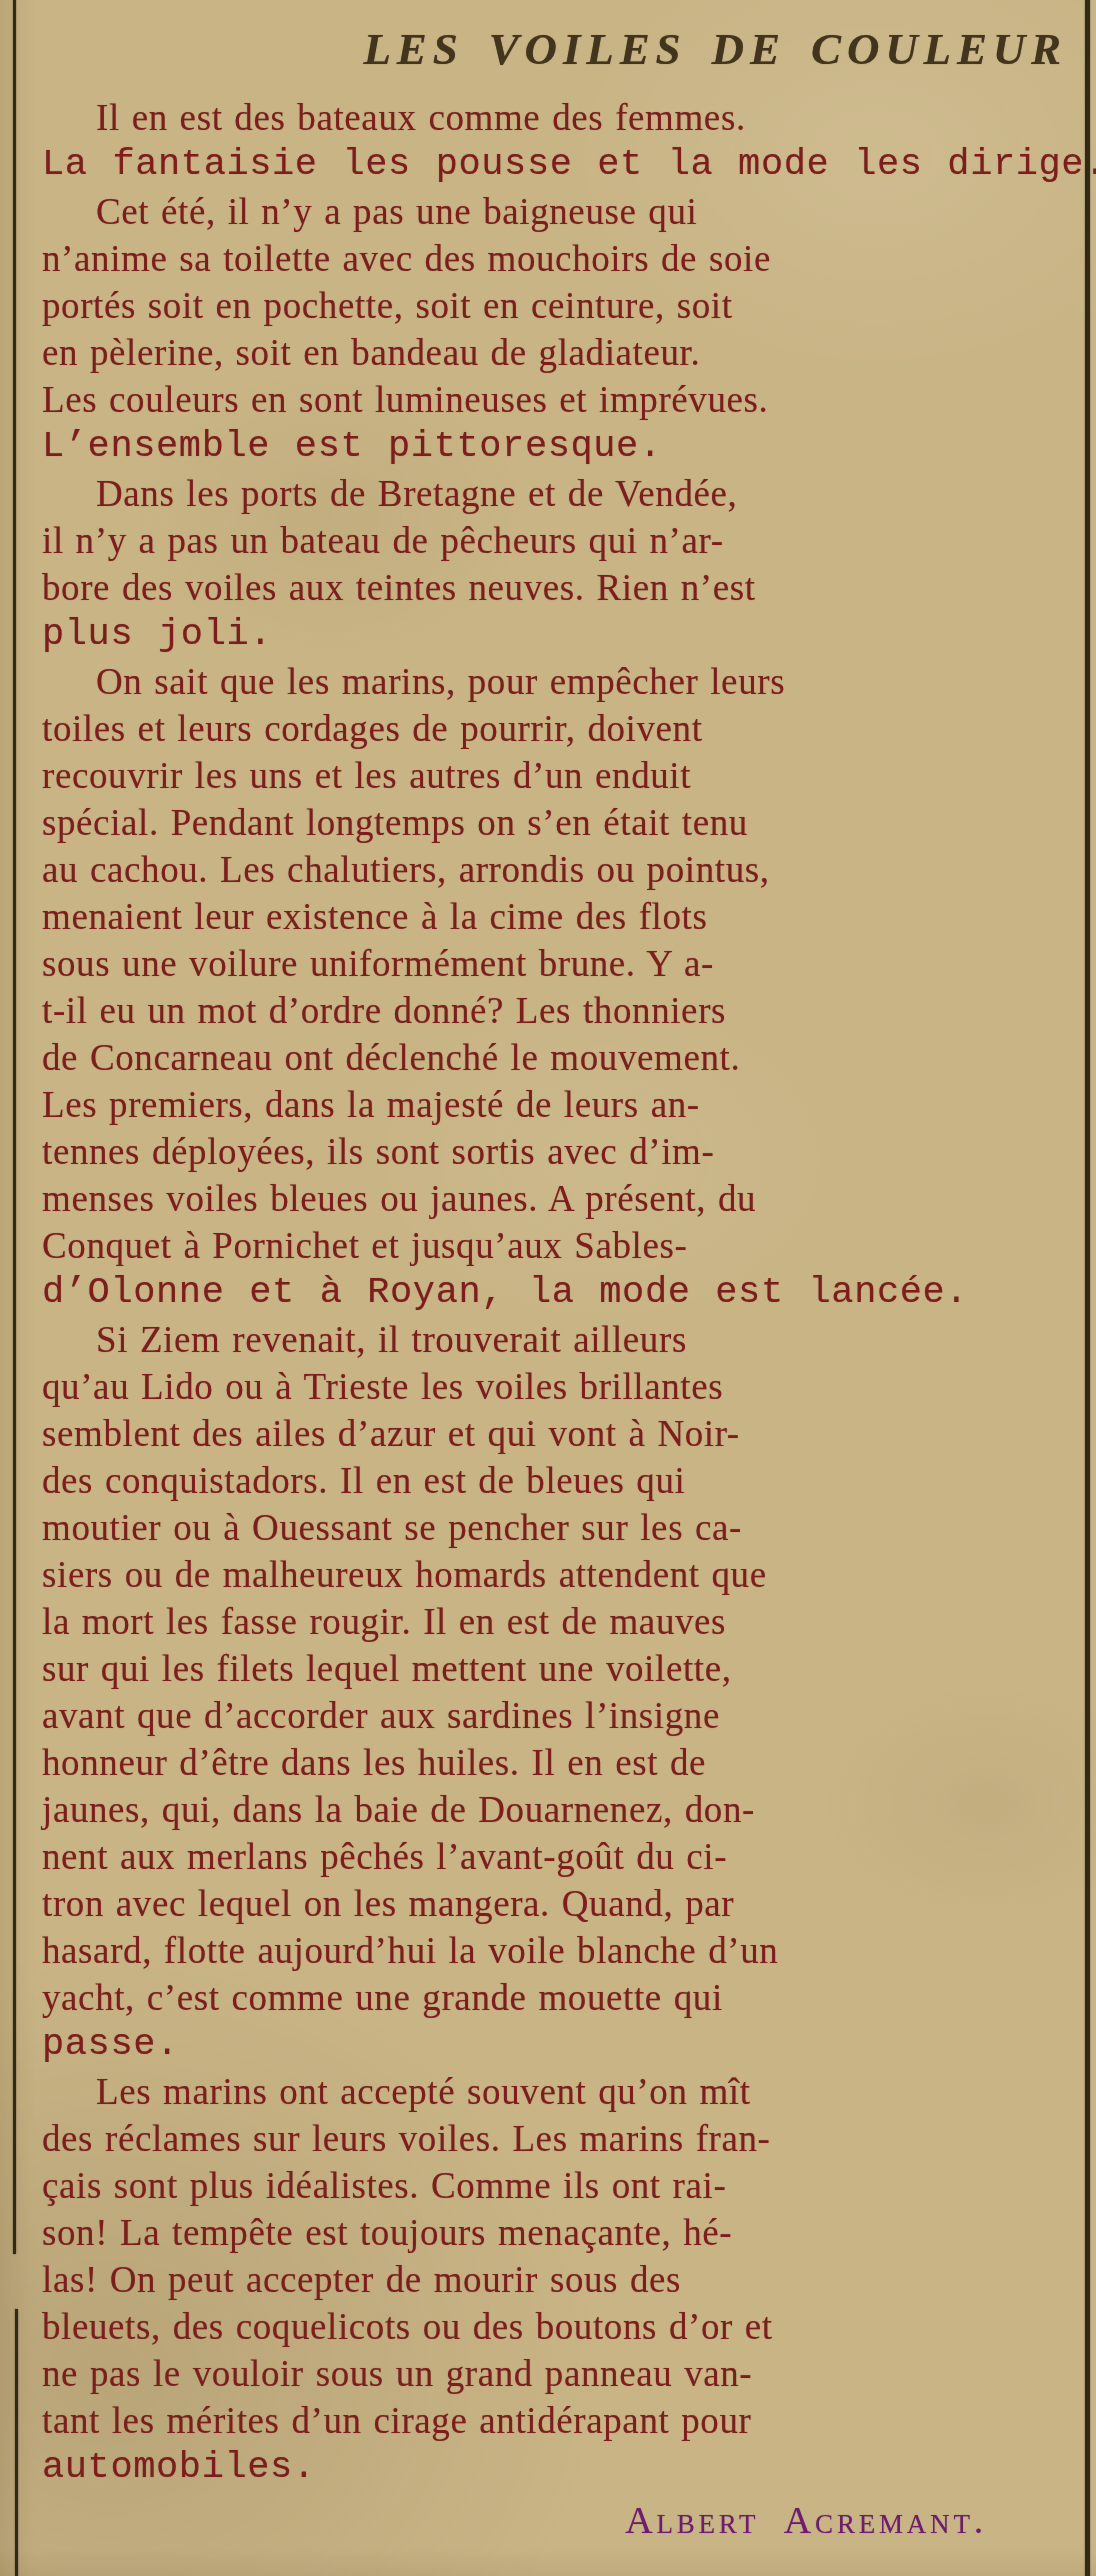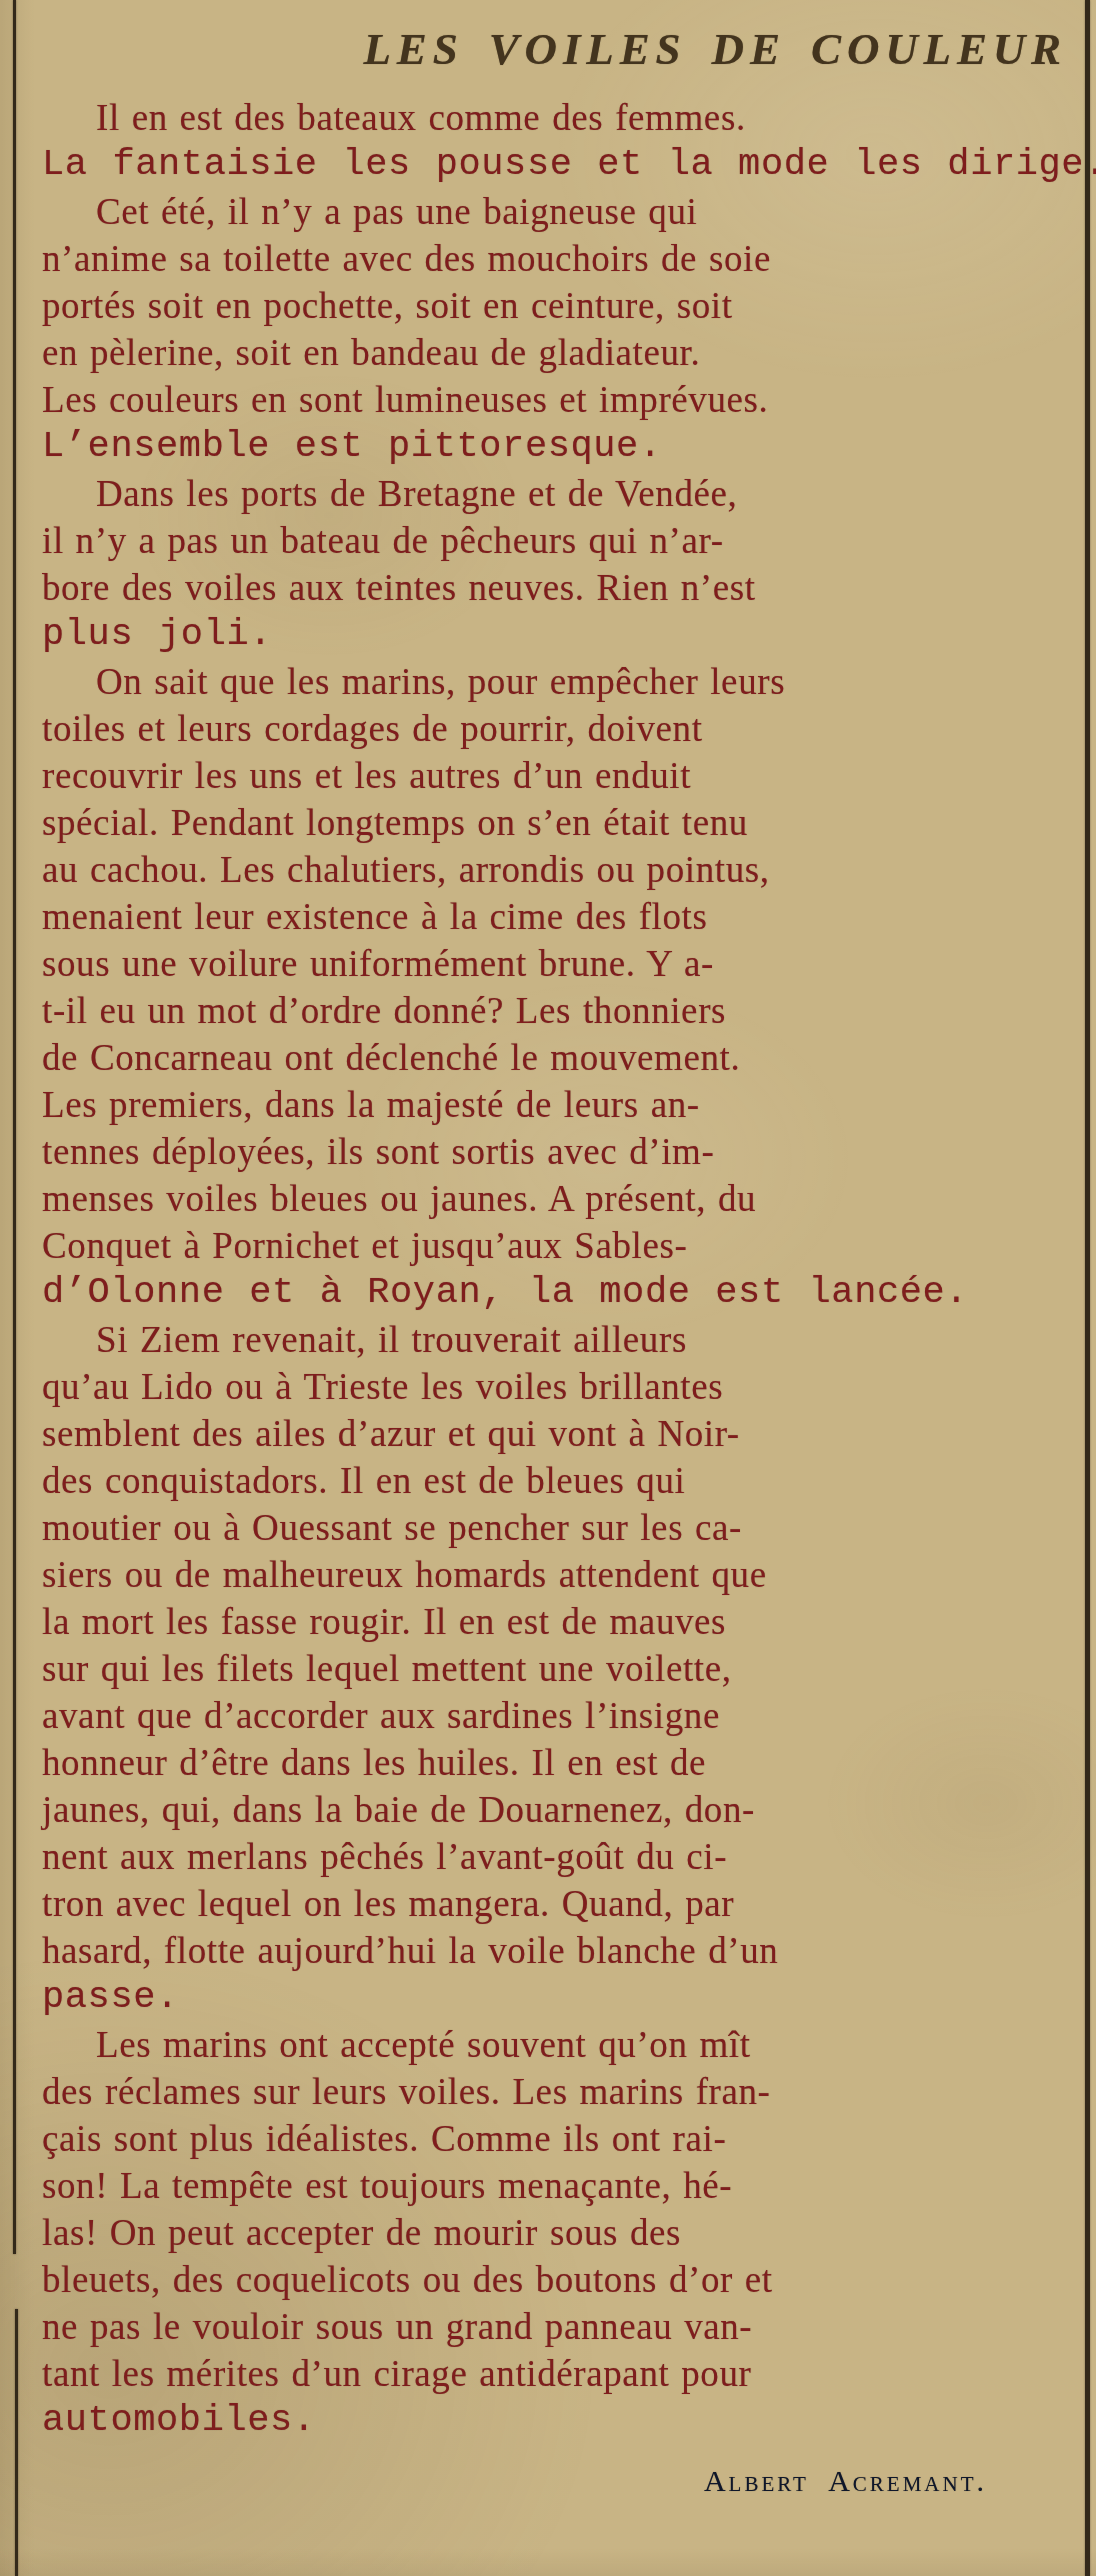--- a/index.html
+++ b/index.html
@@ -57,30 +57,30 @@
     line-height: 47px;
     white-space: nowrap;
     text-align: justify;
     text-align-last: justify;
   }
   .line::after { content: ""; display: inline-block; width: 100%; }
   .line.last { text-align-last: left; font-family: Liberation Mono, monospace; }
   .line.last::after { content: none; }
   .line.first { text-indent: 54px; }
   .signature {
-    margin-top: 12px;
+    margin-top: 4px;
     height: 50px;
     line-height: 50px;
     text-align: right;
     padding-right: 80px;
     font-variant: small-caps;
-    font-size: 30px;
+    font-size: 38px;
     letter-spacing: 0.1em;
     word-spacing: 0.35em;
-    color: #0f172a;
+    color: #701a75;
     text-shadow: 0 0 1px rgba(67,52,30,0.5);
   }
 </style>
 </head>
 <body>
 
 <div class="rule rule-left-top"></div>
 <div class="rule rule-left-bottom"></div>
 <div class="rule rule-right"></div>
 
@@ -129,20 +129,21 @@
         <div class="line">moutier ou à Ouessant se pencher sur les ca-</div>
         <div class="line">siers ou de malheureux homards attendent que</div>
         <div class="line">la mort les fasse rougir. Il en est de mauves</div>
         <div class="line">sur qui les filets lequel mettent une voilette,</div>
         <div class="line">avant que d’accorder aux sardines l’insigne</div>
         <div class="line">honneur d’être dans les huiles. Il en est de</div>
         <div class="line">jaunes, qui, dans la baie de Douarnenez, don-</div>
         <div class="line">nent aux merlans pêchés l’avant-goût du ci-</div>
         <div class="line">tron avec lequel on les mangera. Quand, par</div>
         <div class="line">hasard, flotte aujourd’hui la voile blanche d’un</div>
+        <div class="line">yacht, c’est comme une grande mouette qui</div>
         <div class="line last">passe.</div>
       </div>
       <div>
         <div class="line first">Les marins ont accepté souvent qu’on mît</div>
         <div class="line">des réclames sur leurs voiles. Les marins fran-</div>
         <div class="line">çais sont plus idéalistes. Comme ils ont rai-</div>
         <div class="line">son! La tempête est toujours menaçante, hé-</div>
         <div class="line">las! On peut accepter de mourir sous des</div>
         <div class="line">bleuets, des coquelicots ou des boutons d’or et</div>
         <div class="line">ne pas le vouloir sous un grand panneau van-</div>

